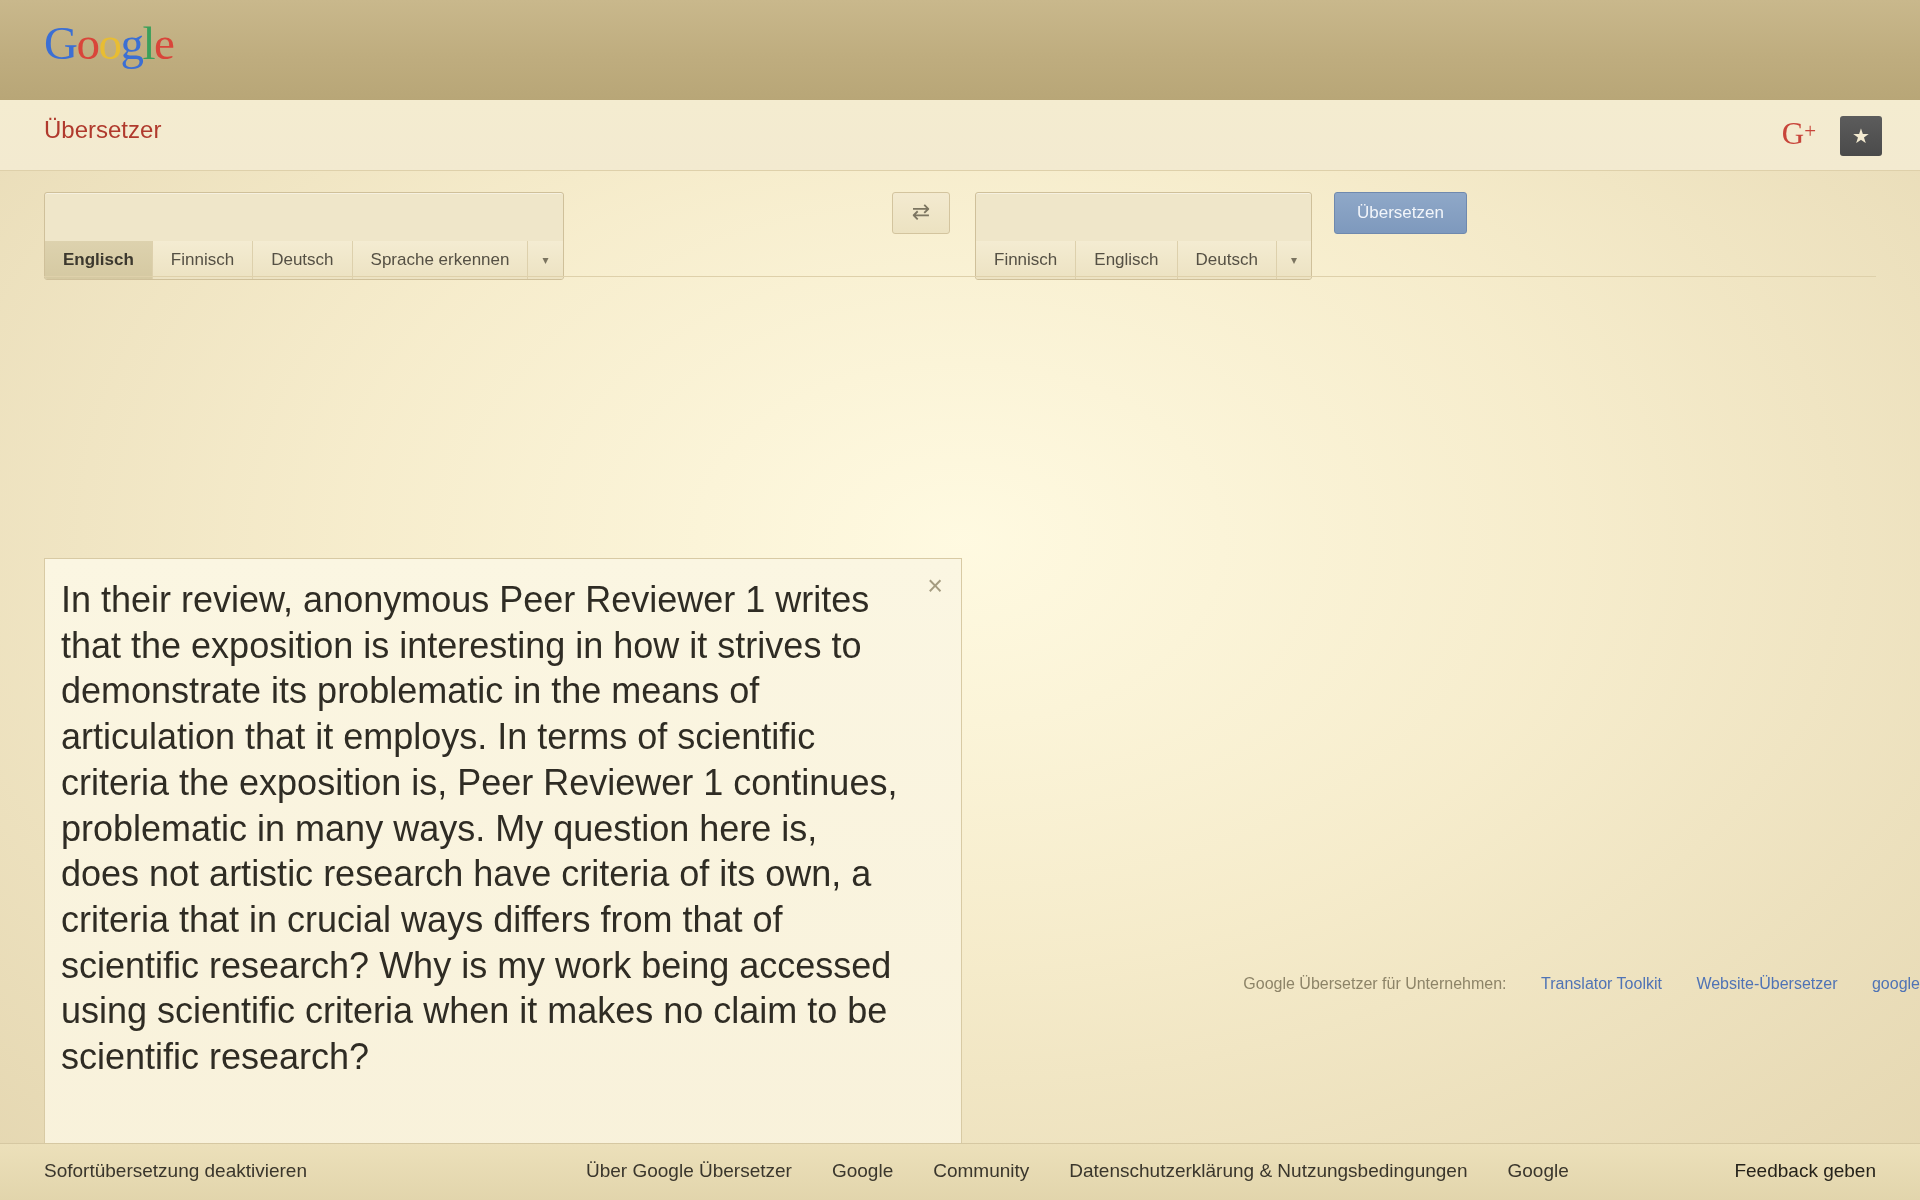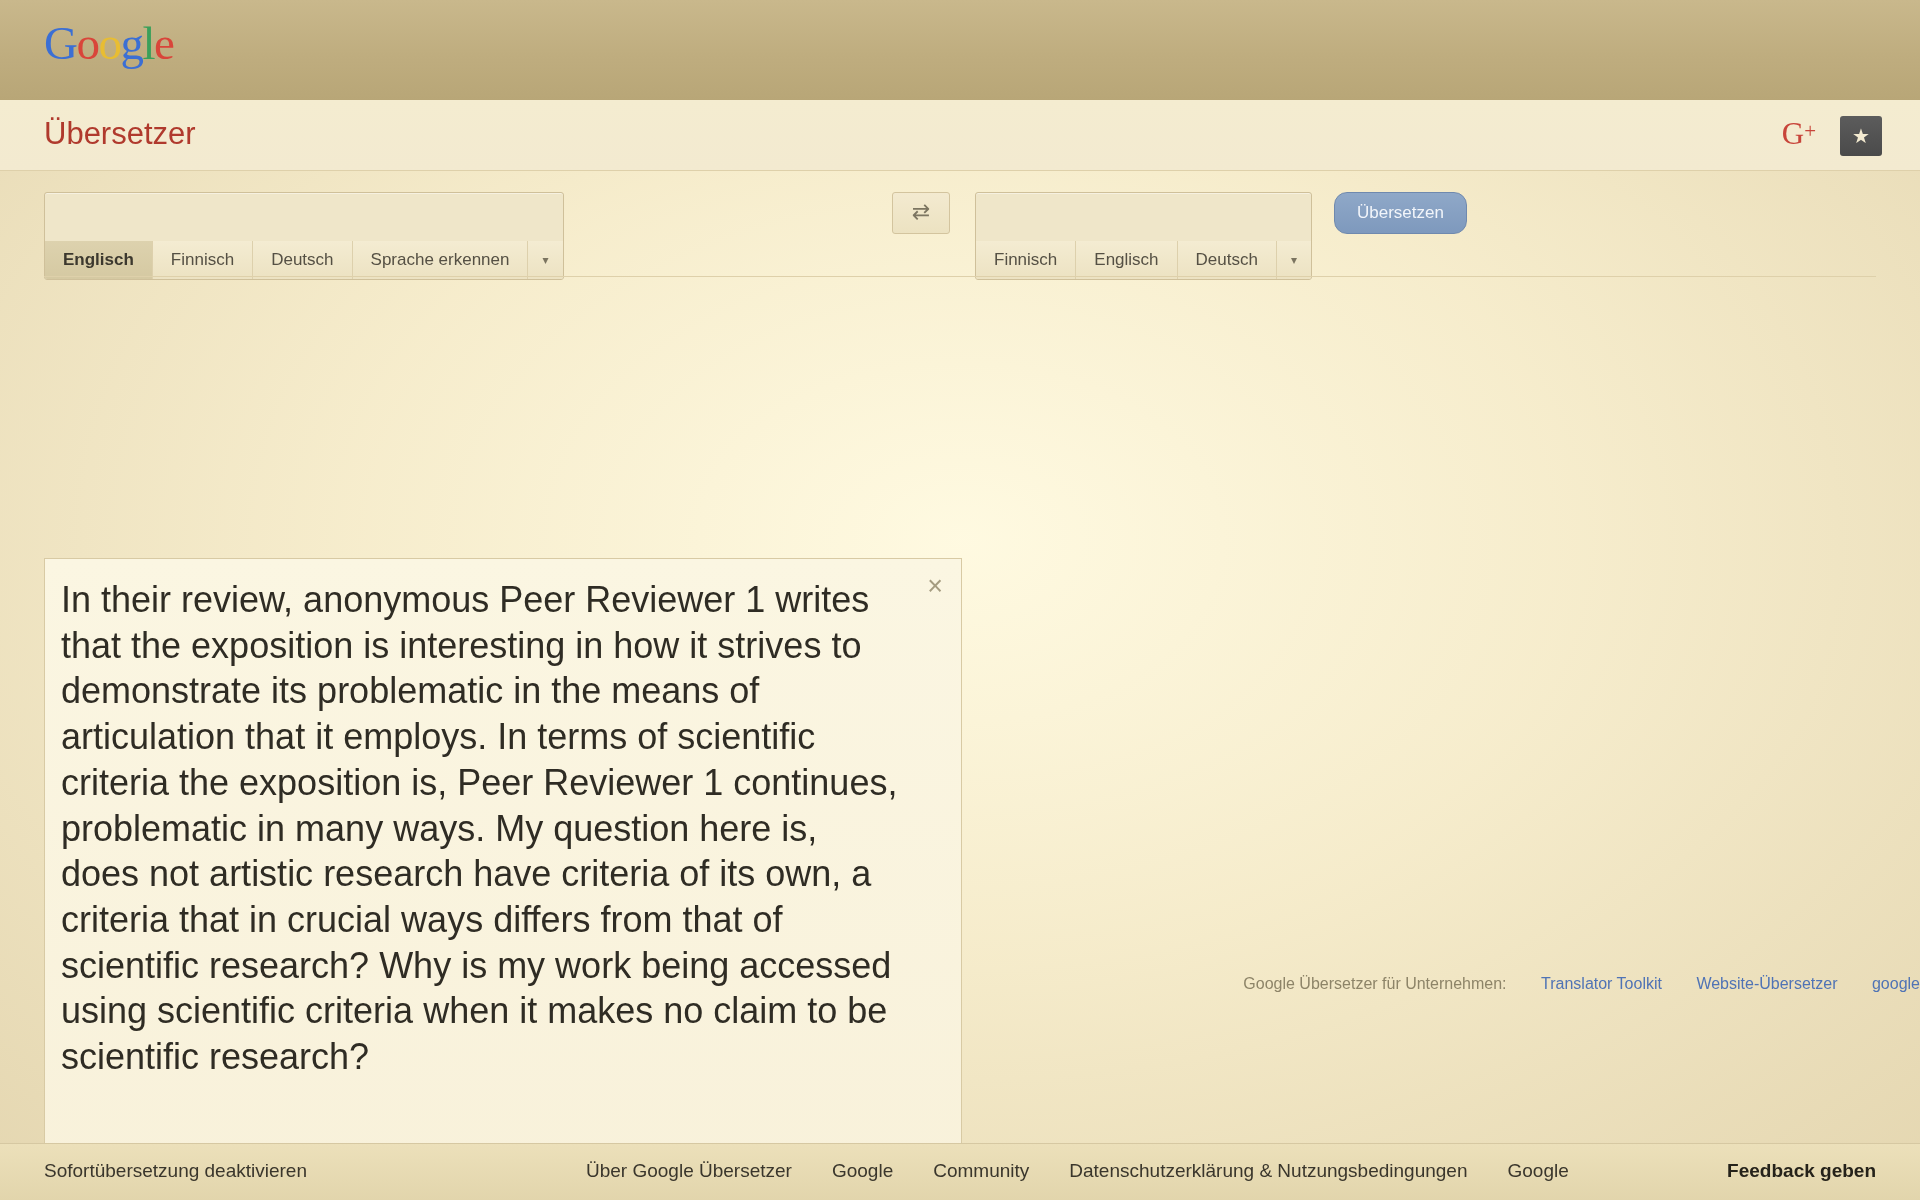--- a/index.html
+++ b/index.html
@@ -54,21 +54,21 @@
     position: absolute;
     top: 100px; left: 0; right: 0;
     height: 70px;
     background: linear-gradient(180deg, #f4ecd0 0%, #f3ead0 100%);
     border-bottom: 1px solid #ded0aa;
   }
   .product-title {
     position: absolute;
     left: 44px;
     top: 16px;
-    font-size: 31px;
+    font-size: 24px;
     color: #b03a2d;
     font-family: "Liberation Sans", sans-serif;
   }
   .gplus {
     position: absolute;
     right: 104px;
     top: 16px;
     font-size: 31px;
     color: #c8453a;
     font-family: "Liberation Serif", serif;
@@ -147,21 +147,21 @@
     position: absolute;
     left: 1334px;
     top: 22px;
     height: 40px;
     padding: 0 22px;
     line-height: 40px;
     font-size: 17px;
     color: #f2f5fa;
     background: linear-gradient(180deg, #8fa8c8 0%, #7e99bd 100%);
     border: 1px solid #6f89ae;
-    border-radius: 13px;
+    border-radius: 3px;
     cursor: pointer;
   }
 
   
   .main {
     position: absolute;
     top: 276px;
     left: 0; right: 0;
     bottom: 0;
   }
@@ -282,21 +282,21 @@
     font-size: 19px;
     color: #3a362c;
   }
   .footer-links span { cursor: pointer; white-space: nowrap; }
   .footer-feedback {
     position: absolute;
     right: 44px;
     top: 16px;
     font-size: 19px;
     color: #25221a;
-    font-weight: bold;
+    font-weight: normal;
     cursor: pointer;
   }
 </style>
 </head>
 <body>
 
 <div class="page">
 
   <div class="topbar">
     <div class="glogo">

